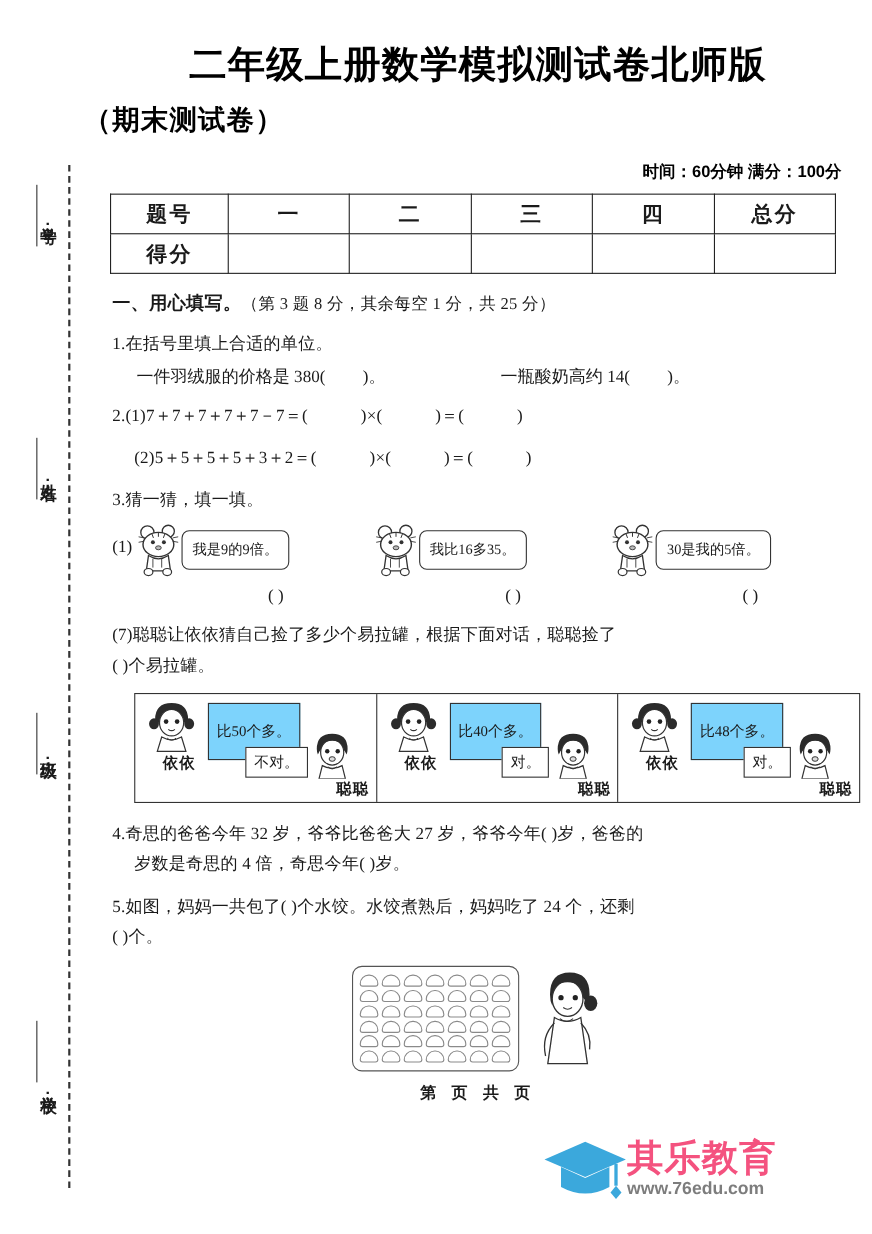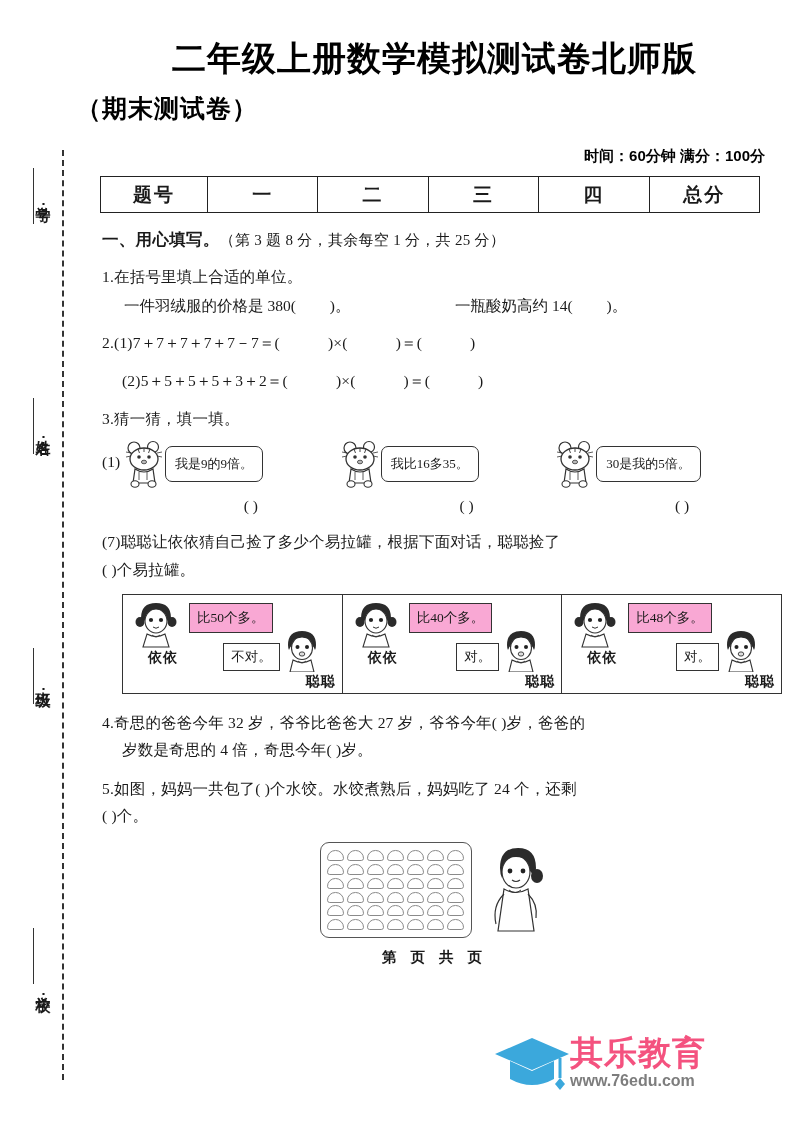--- a/index.html
+++ b/index.html
@@ -184,22 +184,22 @@
   .char-name {
     font-size: 14px;
     font-weight: 700;
     letter-spacing: 1px;
     margin-top: 1px;
   }
   .bub-girl {
     position: absolute;
     left: 66px; top: 8px;
     border: 1.2px solid #333;
-    background: #f9a8d4;
-    padding: 5px 7px;
+    background: #7dd3fc;
+    padding: 16px 7px;
     font-size: 13.5px;
     white-space: nowrap;
   }
   .bub-boy {
     position: absolute;
     right: 62px; top: 48px;
     border: 1.2px solid #333;
     background: #fff;
     padding: 4px 7px;
     font-size: 13.5px;
@@ -300,20 +300,28 @@
 
   <table class="score-table">
     <tbody>
         <tr>
       <td class="rowhead">题号</td>
       <td>一</td>
       <td>二</td>
       <td>三</td>
       <td>四</td>
       <td>总分</td>
+    </tr>
+    <tr>
+      <td class="rowhead">得分</td>
+      <td></td>
+      <td></td>
+      <td></td>
+      <td></td>
+      <td></td>
     </tr>
   </tbody>
     </table>
 
   <div style="padding:0 24px;">
 
     <div class="section-head">
       <span>一、用心填写。</span><span class="worth">（第 3 题 8 分，其余每空 1 分，共 25 分）</span>
     </div>
 

